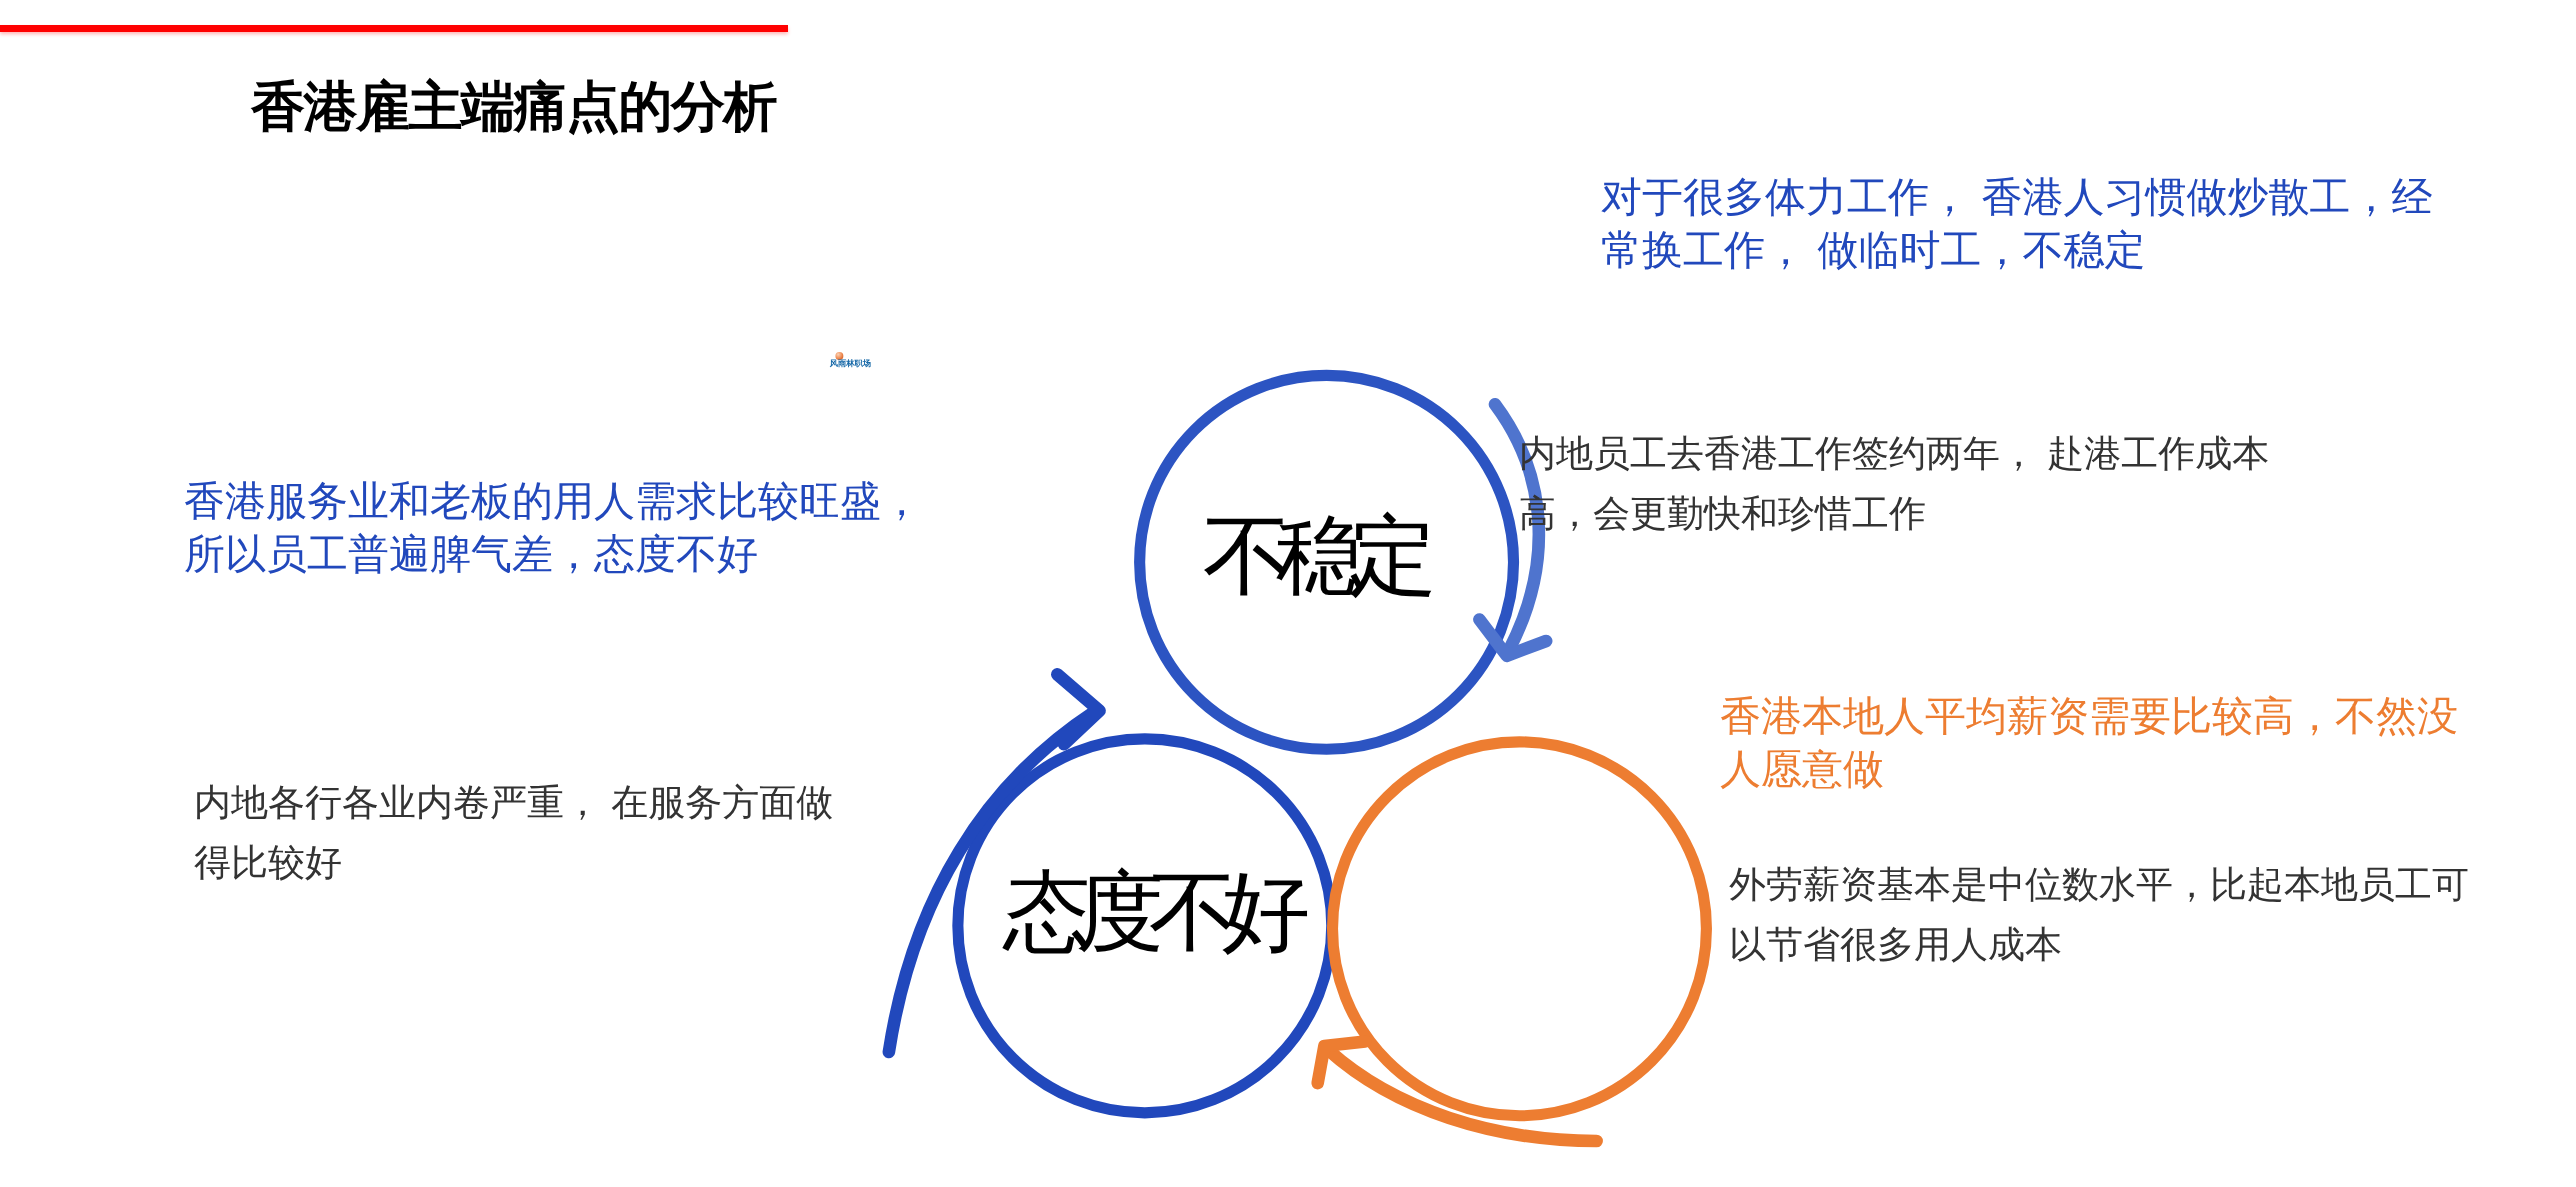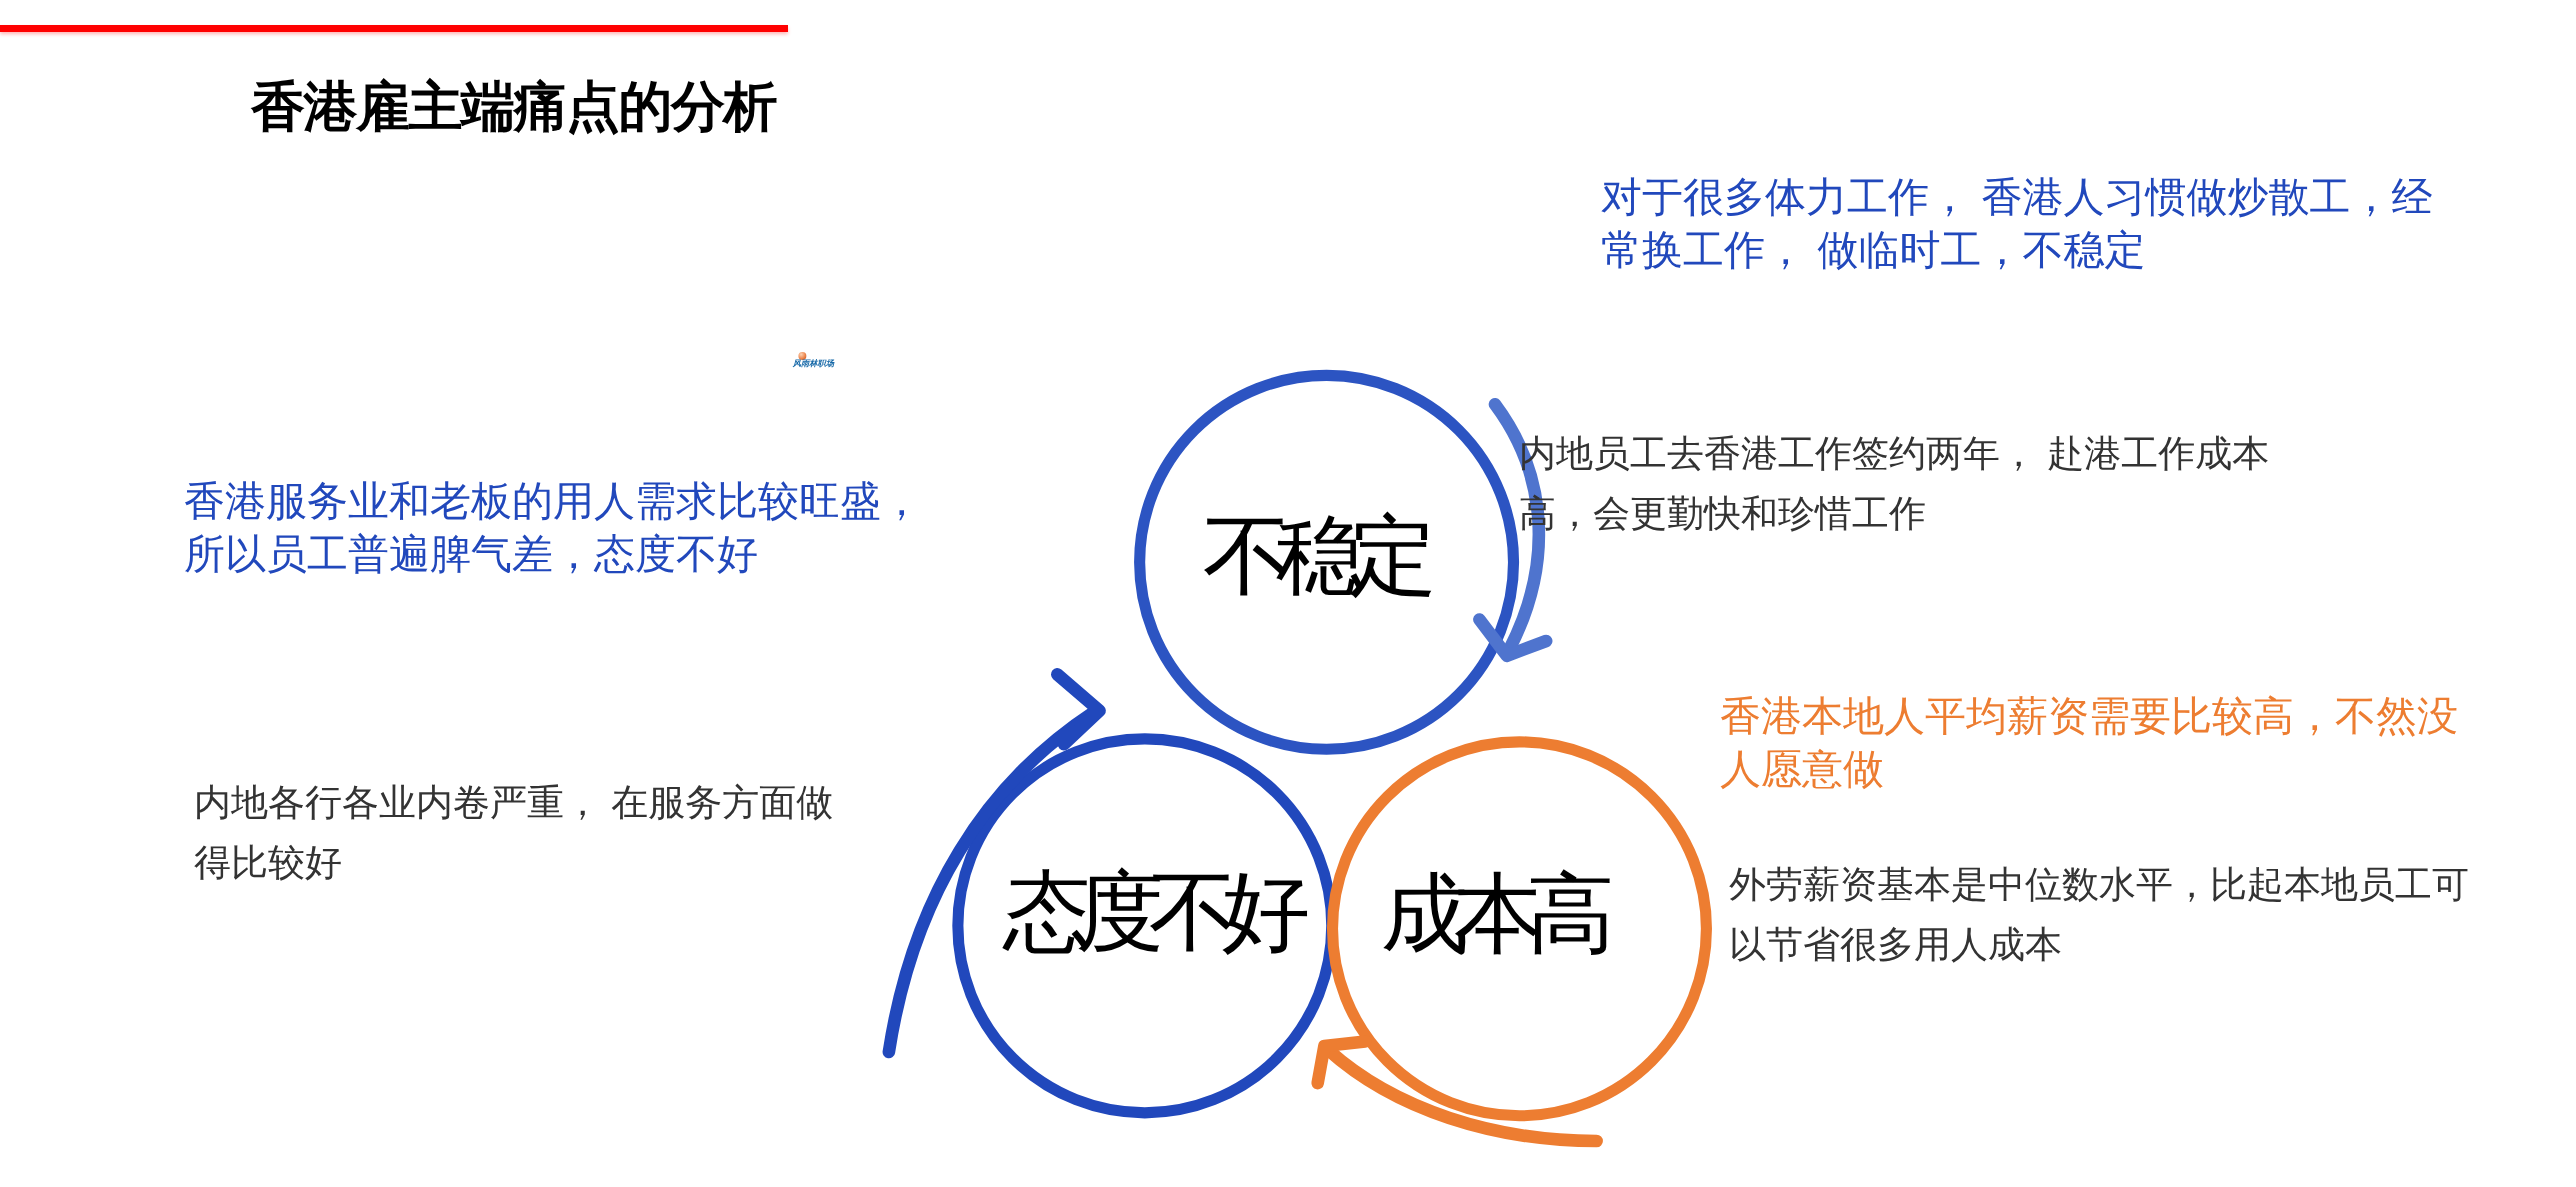--- a/index.html
+++ b/index.html
@@ -38,25 +38,24 @@
     font-weight: bold;
     color: #000000;
     letter-spacing: -1.5px;
     line-height: 1.08;
     white-space: nowrap;
   }
 
   
   #logo {
     position: absolute;
-    left: 780px;
+    left: 817px;
     top: 349px;
     width: 71px;
     height: 28px;
-    font-style: italic;
   }
 
   
   #diagram {
     position: absolute;
     left: 0;
     top: 0;
     width: 2576px;
     height: 1187px;
     pointer-events: none;
@@ -150,21 +149,20 @@
     </g>
 
     <g stroke="#2148BC" stroke-width="17" fill="none" stroke-linecap="round" stroke-linejoin="round">
       <path d="M 1198 1418 C 1230 1210 1328 1056 1474 960"></path>
       <path d="M 1425 909 L 1482 958 L 1434 1003"></path>
     </g>
   </svg>
 
   <div id="label-unstable" class="circle-label">不稳定</div>
   <div id="label-attitude" class="circle-label">态度不好</div>
-  <div id="label-cost" class="circle-label">成本高</div>
 
   <div id="left-strong" class="callout-strong">香港服务业和老板的用人需求比较旺盛，所以员工普遍脾气差，态度不好</div>
   <div id="left-body" class="callout-body">内地各行各业内卷严重， 在服务方面做得比较好</div>
 
   <div id="tr-strong" class="callout-strong">对于很多体力工作， 香港人习惯做炒散工，经常换工作， 做临时工，不稳定</div>
   <div id="tr-body" class="callout-body">内地员工去香港工作签约两年， 赴港工作成本高，会更勤快和珍惜工作</div>
 
   <div id="br-strong" class="callout-strong">香港本地人平均薪资需要比较高，不然没人愿意做</div>
   <div id="br-body" class="callout-body">外劳薪资基本是中位数水平，比起本地员工可以节省很多用人成本</div>
 

